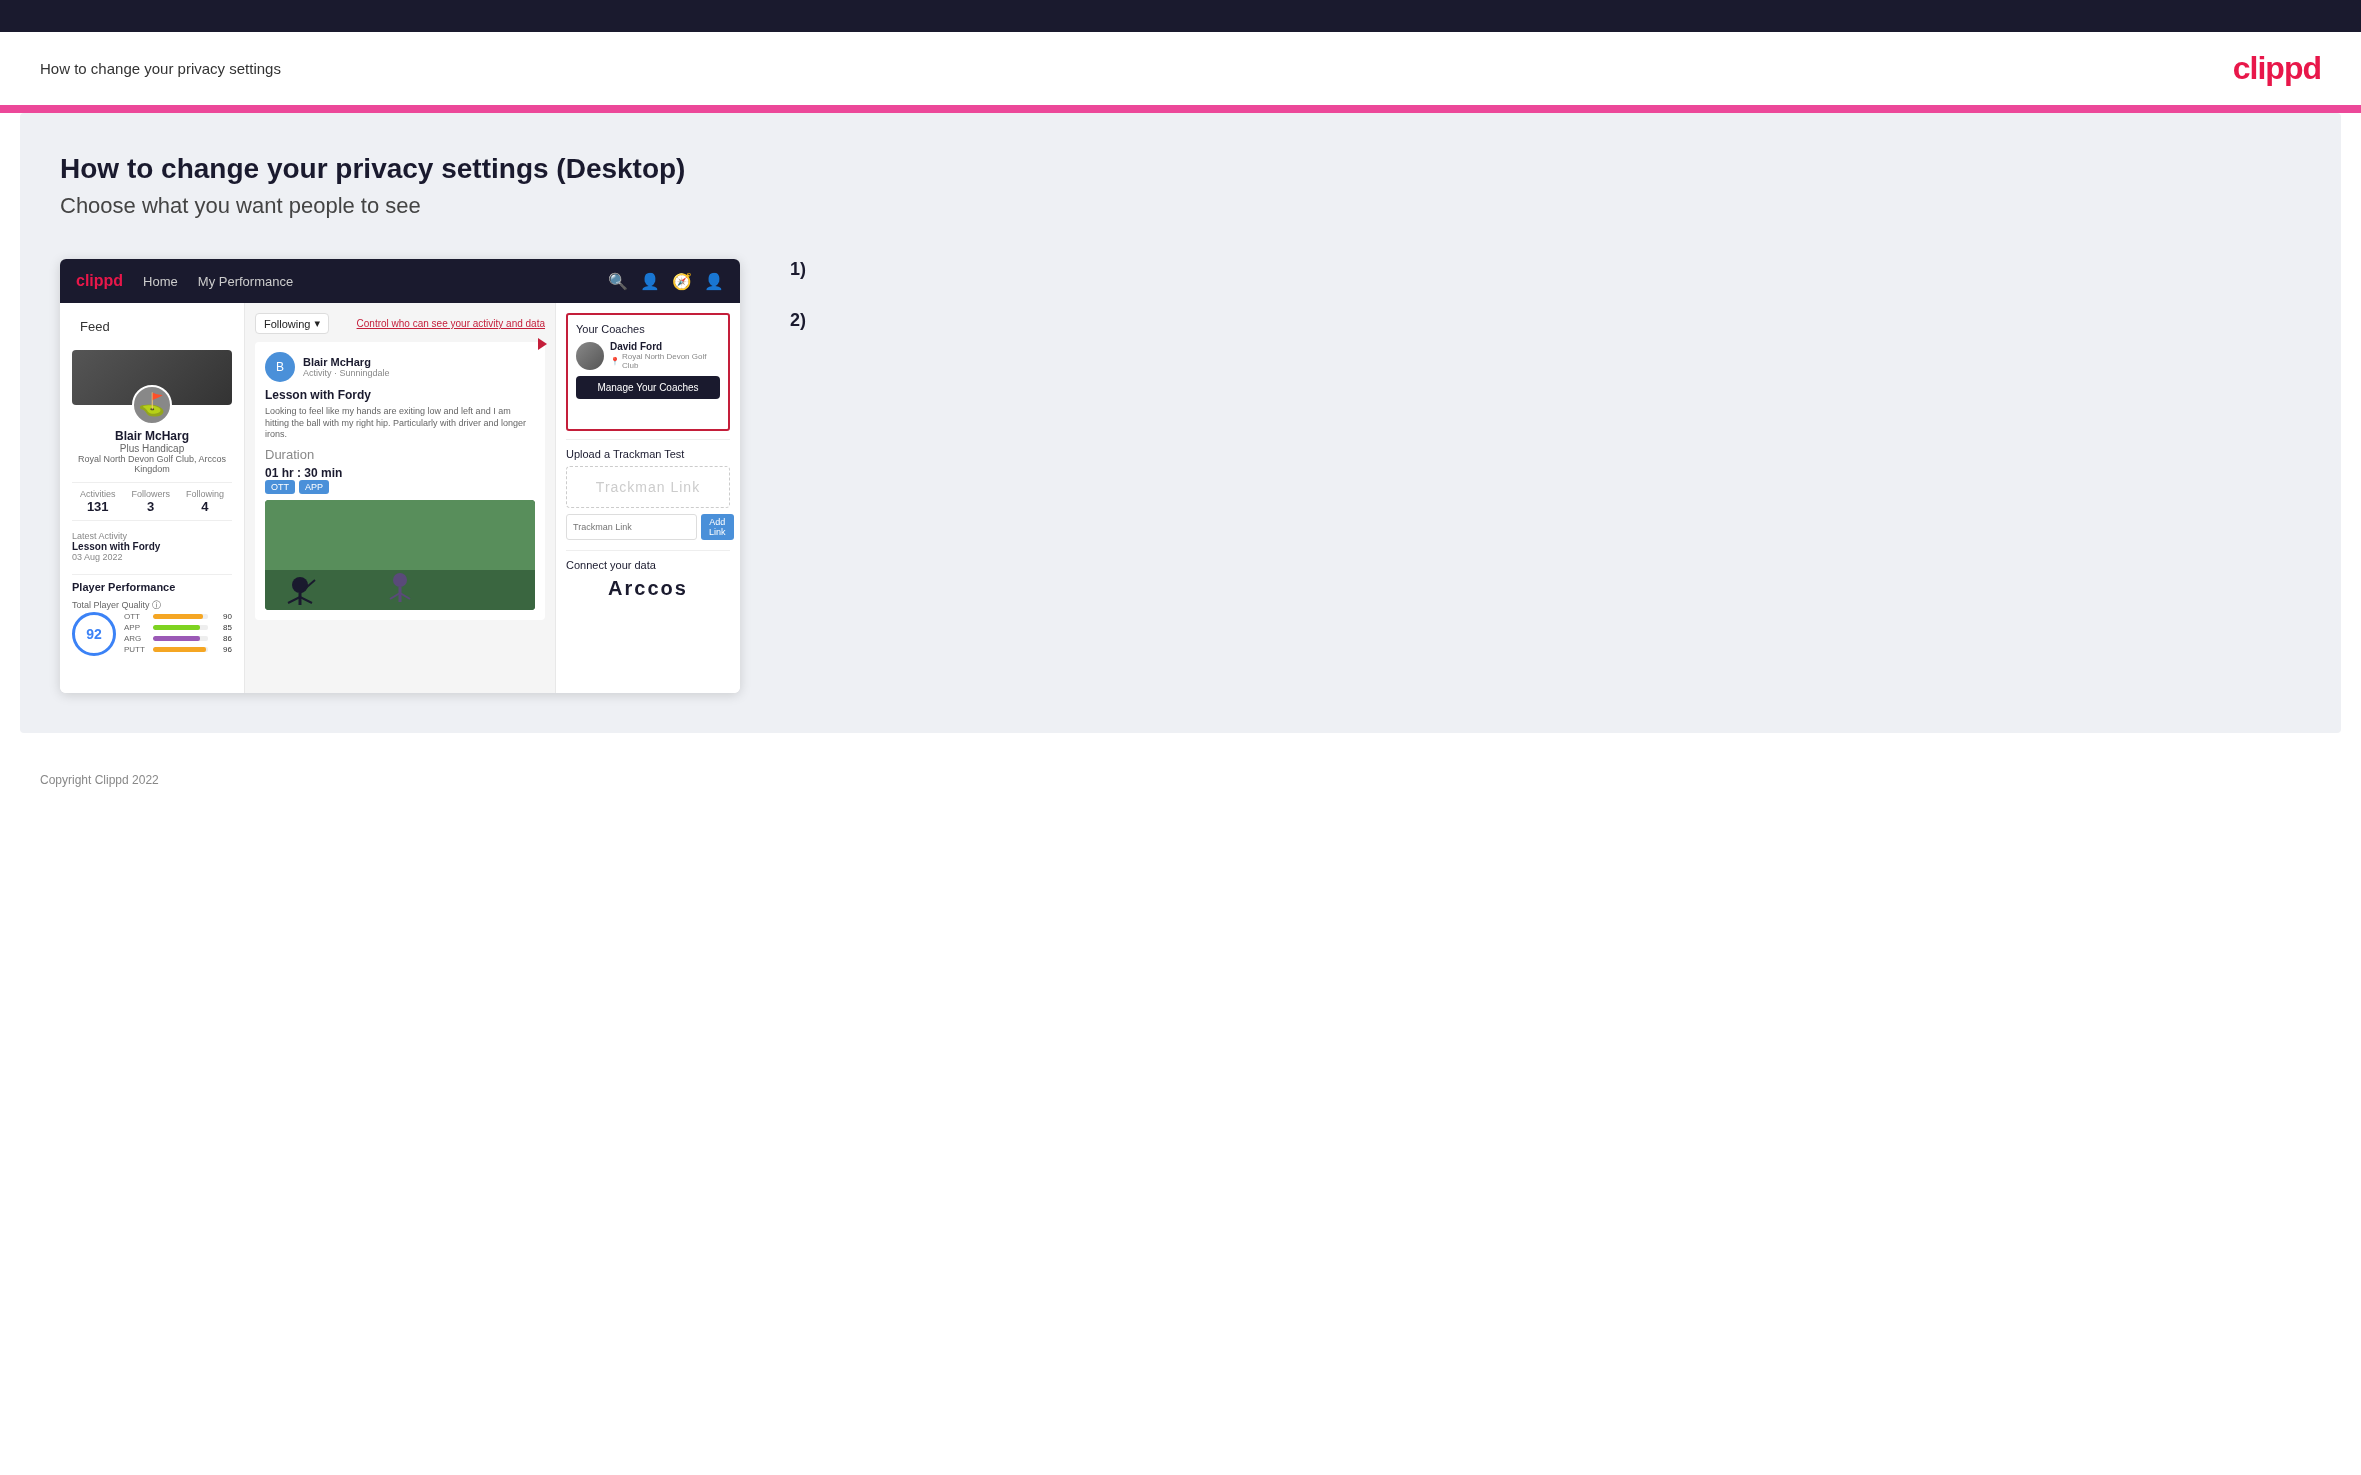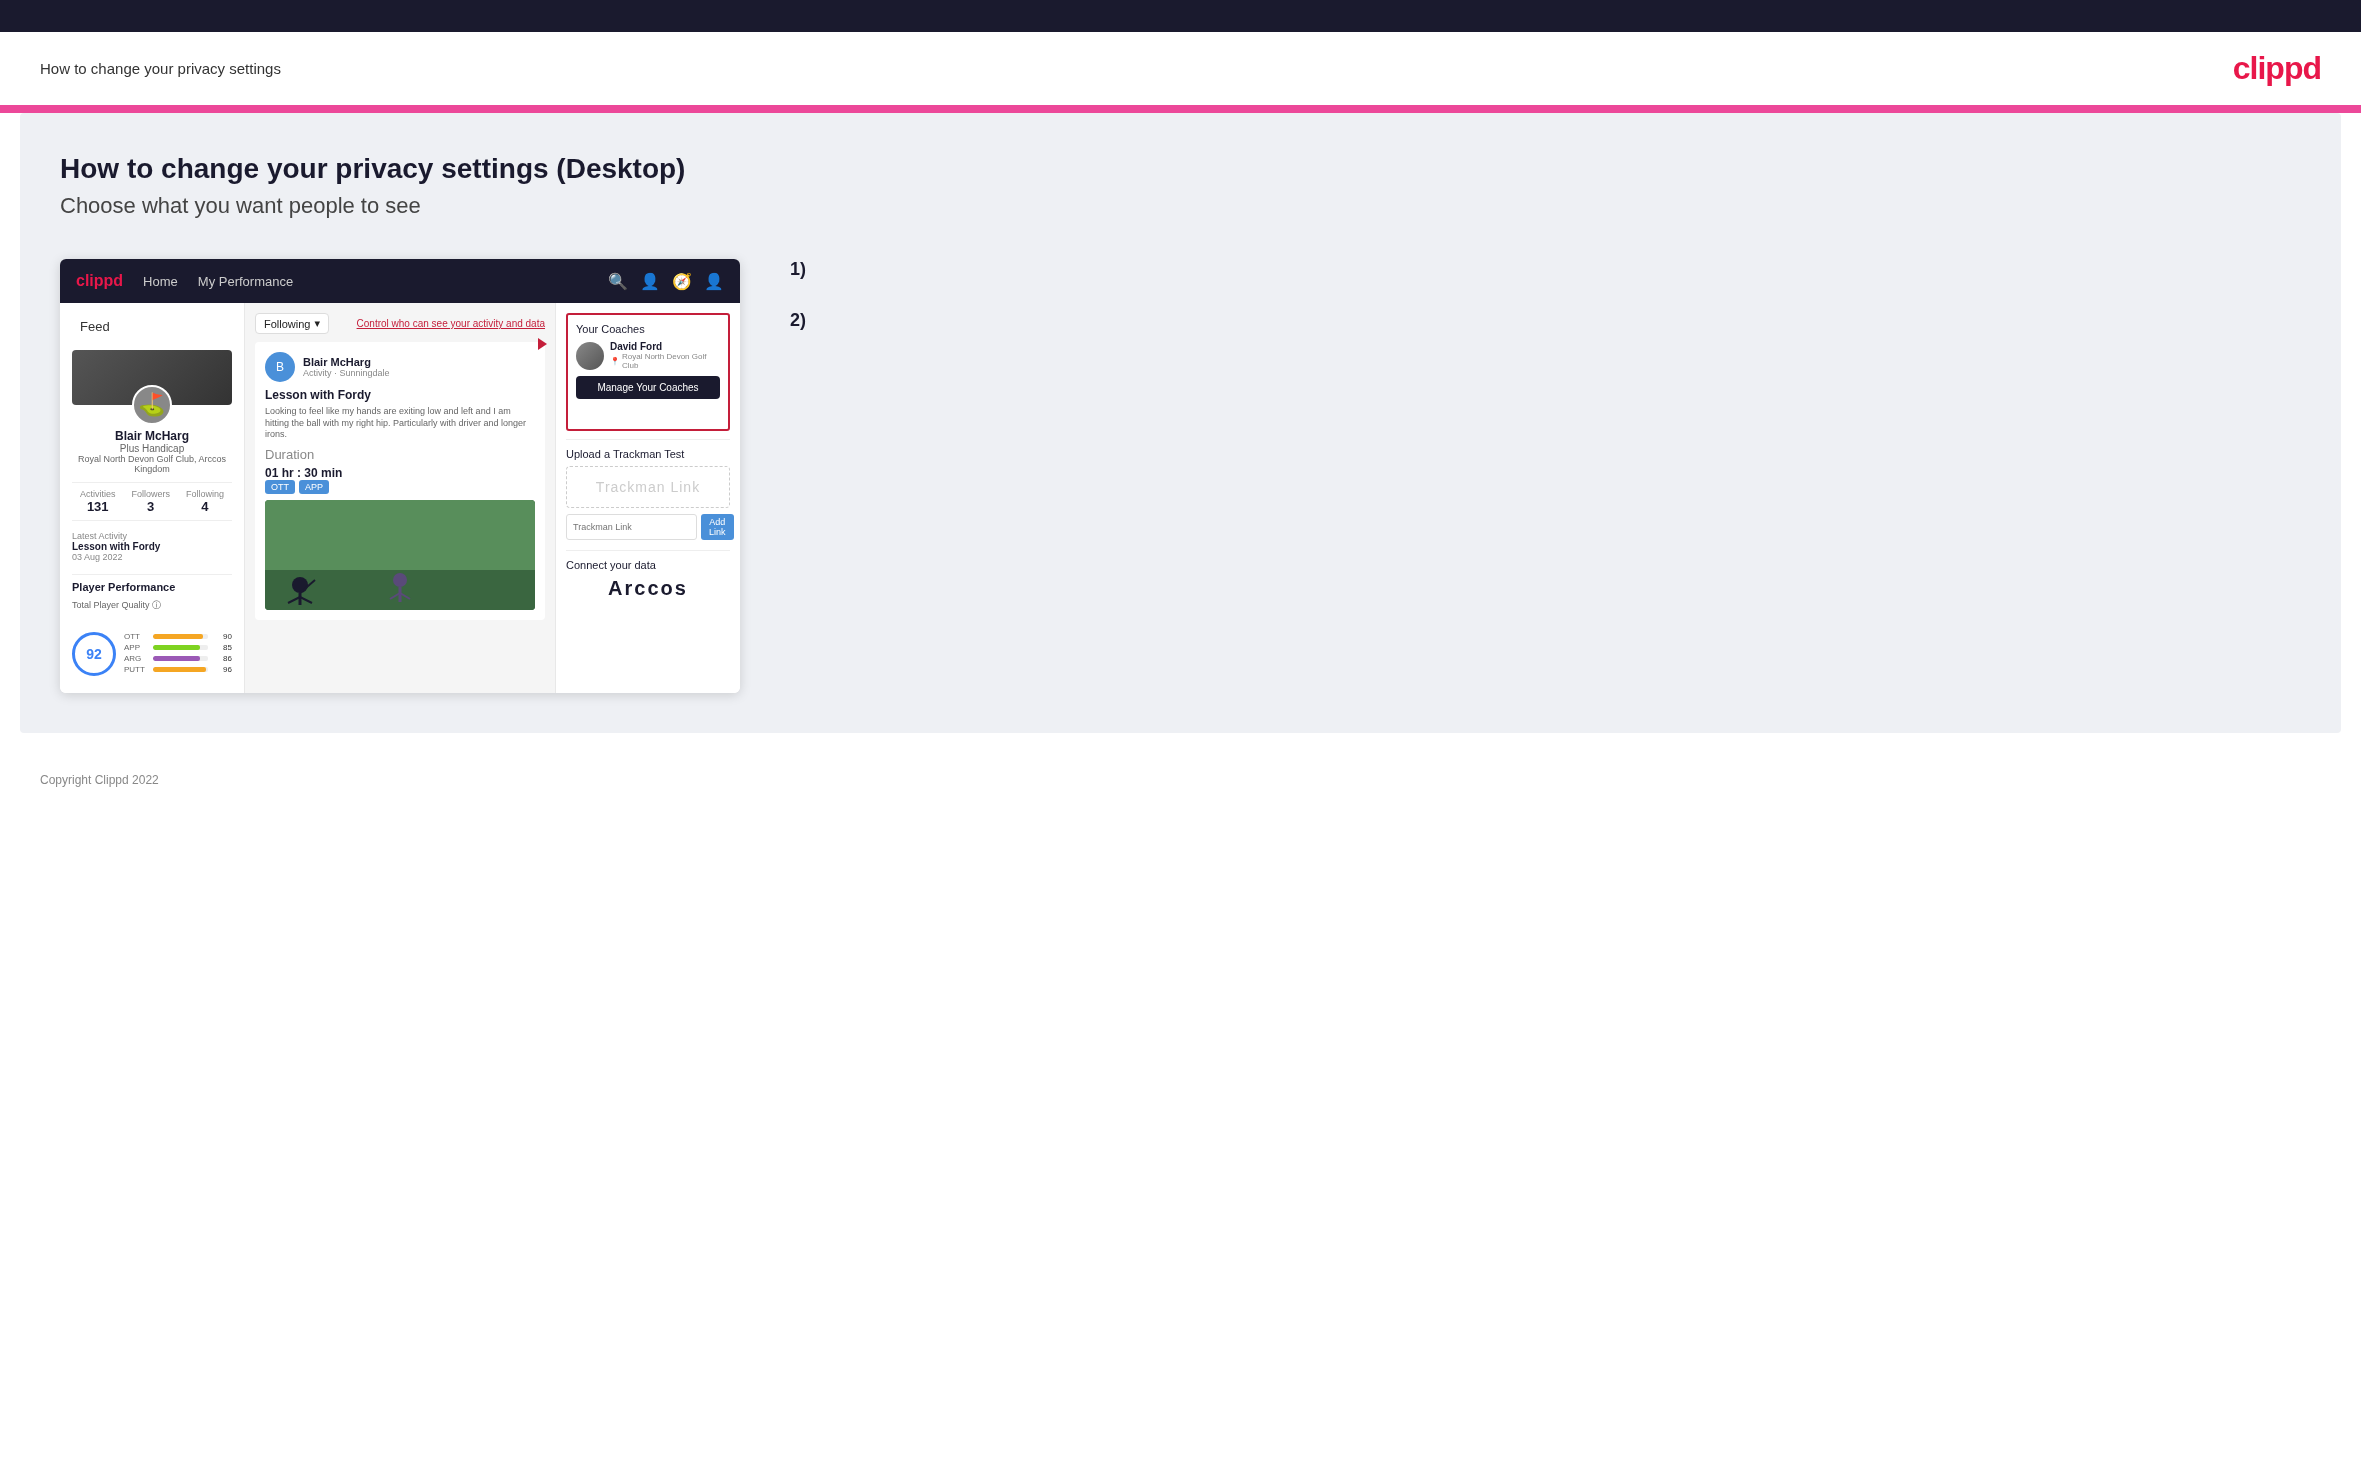--- a/index.html
+++ b/index.html
@@ -208,21 +208,21 @@
       font-size: 11px;
       font-weight: 700;
       color: #1a1a2e;
       margin-bottom: 6px;
       border-top: 1px solid #eee;
       padding-top: 6px;
     }
     .perf-quality-label {
       font-size: 9px;
       color: #666;
-      margin-bottom: 20px;
+      margin-bottom: 0;
     }
     .perf-bottom {
       display: flex;
       align-items: center;
       gap: 8px;
     }
     .perf-circle {
       width: 44px;
       height: 44px;
       border-radius: 50%;

